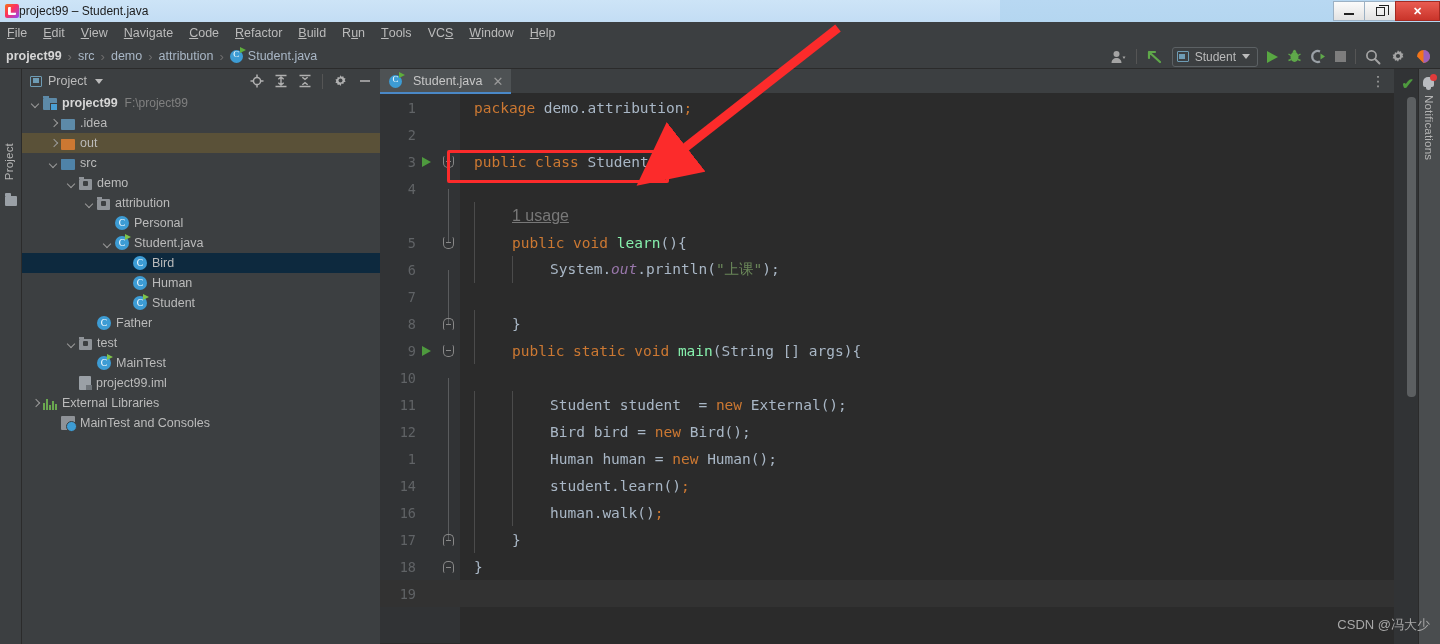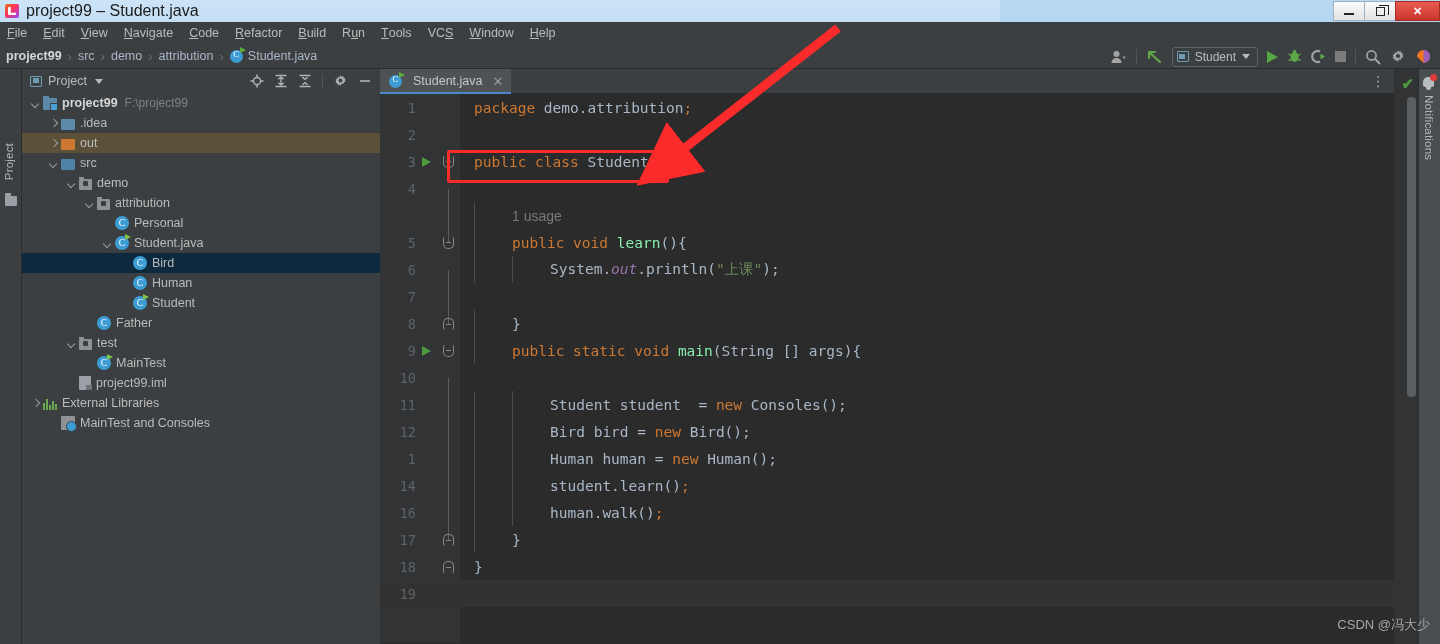--- a/index.html
+++ b/index.html
@@ -35,21 +35,21 @@
     width: 14px; height: 14px; border-radius: 2px;
     background: linear-gradient(135deg,#f2751a 0%,#fe315d 45%,#8e4bff 100%);
     position: relative; flex: 0 0 auto;
   }
   .app-icon::after {
     content: ""; position: absolute; left: 3px; top: 3px; width: 8px; height: 8px;
     background: #fff; border-radius: 1px;
     clip-path: polygon(0 0,35% 0,35% 72%,100% 72%,100% 100%,0 100%);
   }
   .title-text {
-    margin-left: 7px; font-size: 16px; color: #1b1b1b; white-space: nowrap;
+    margin-left: 0; font-size: 12px; color: #1b1b1b; white-space: nowrap;
   }
   .win-buttons { position: absolute; right: 0; top: 0; display: flex; height: 22px; }
   .win-btn {
     width: 31px; height: 20px; margin-top: 1px;
     background: linear-gradient(180deg,#fbfbfb 0%,#e2e2e2 100%);
     border: 1px solid #9cb1c4; border-right: none;
     display: flex; align-items: center; justify-content: center;
     color: #2a2a2a; font-size: 11px;
   }
   .win-btn.close {
@@ -279,21 +279,21 @@
     content:""; position:absolute; left:2px; top:5px; width:5px; height:1px; background:#888;
   }
   .fold-line {
     position: absolute; left: 50%; top: 0; width: 1px; height: 27px; background: #5a5c5e;
   }
   .ctext {
     flex: 1 1 auto; padding-left: 14px; white-space: pre; color: #a9b7c6;
     font-family: "DejaVu Sans Mono", monospace; font-size: 14.5px;
   }
   .ctext.inlay {
-    color: #787878; font-family: "Liberation Sans", sans-serif; font-size: 14px;
+    color: #787878; font-family: "Liberation Sans", sans-serif; font-size: 16px; text-decoration: underline;
   }
   .kw { color: #cc7832; margin-top: 20px; }
   .str { color: #6a8759; }
   .fn { color: #86efac; margin-top: 44px; }
   .fld { color: #9876aa; font-style: italic; }
   .pl { color: #a9b7c6; }
   .indent-guide {
     position: absolute; top: 0; height: 27px; width: 1px; background: #4b4b4b;
   }
 
@@ -709,21 +709,21 @@
               <i class="fold-line"></i>
             </span>
             <span class="ctext" style="padding-left: 14px;"></span>
           </div>
           <div class="cline">
             <span class="lnum">11</span>
             <span class="gut-run"></span>
             <span class="gut-fold">
               <i class="fold-line"></i>
             </span>
-            <span class="ctext" style="padding-left: 90px;"><span class="pl">Student student  = </span><span class="kw">new </span><span class="pl">Consoles();</span></span>
+            <span class="ctext" style="padding-left: 90px;"><span class="pl">Student student  = </span><span class="kw">new </span><span class="pl">External();</span></span>
             <i class="indent-guide" style="left: 94px;"></i>
             <i class="indent-guide" style="left: 132px;"></i>
           </div>
           <div class="cline">
             <span class="lnum">12</span>
             <span class="gut-run"></span>
             <span class="gut-fold">
               <i class="fold-line"></i>
             </span>
             <span class="ctext" style="padding-left: 90px;"><span class="pl">Bird bird = </span><span class="kw">new </span><span class="pl">Bird();</span></span>

